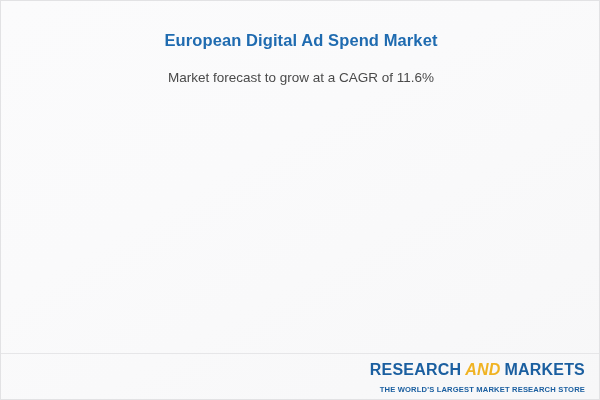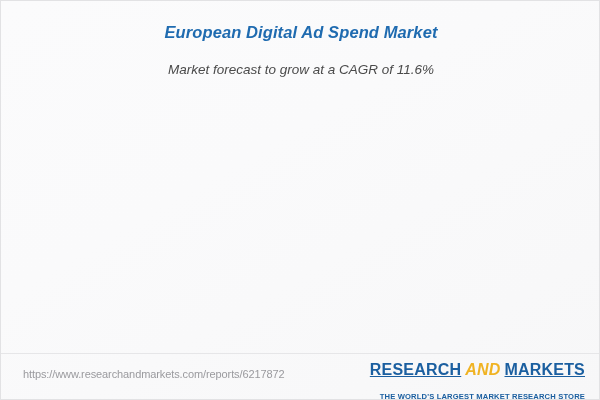--- a/index.html
+++ b/index.html
@@ -19,25 +19,24 @@
     height: 400px;
     box-sizing: border-box;
     background: linear-gradient(150deg, #fbfbfc 0%, #fafafb 40%, #f7f7f8 100%);
     border: 1px solid #e2e2e4;
     overflow: hidden;
   }
 
   
   #header {
     position: absolute;
-    top: 20px;
+    top: 28px;
     left: 0;
     width: 600px;
     text-align: center;
-    font-style: italic;
   }
   #chart-title {
     font-size: 16.5px;
     font-weight: bold;
     color: #1f6bb0;
     letter-spacing: 0.1px;
     line-height: 22px;
   }
   #chart-subtitle {
     margin-top: 18px;
@@ -93,24 +92,24 @@
     top: 6px;
     text-align: right;
   }
   #logo-wordmark {
     font-size: 16px;
     font-weight: bold;
     letter-spacing: 0.2px;
     line-height: 19px;
     white-space: nowrap;
   }
-  .logo-blue { color: #1b5fa0; text-decoration: underline; }
+  .logo-blue { color: #1b5fa0; }
   .logo-gold { color: #f0b323; }
   #logo-tagline {
-    margin-top: 13px;
+    margin-top: 6px;
     font-size: 7.6px;
     font-weight: bold;
     color: #1b5fa0;
     letter-spacing: 0.16px;
     white-space: nowrap;
   }
 </style>
 </head>
 <body>
 
@@ -136,21 +135,20 @@
 
       
 
       
     </div>
 
   </div>
 
   <div id="footer-divider"></div>
   <div id="footer">
-    <div id="source-url">https://www.researchandmarkets.com/reports/6217872</div>
 
     <div id="logo">
       <div id="logo-wordmark"><span class="logo-blue">RESEARCH</span><span class="logo-gold" style="margin:0 4px;font-style:italic;">AND</span><span class="logo-blue">MARKETS</span></div>
       <div id="logo-tagline">THE WORLD'S LARGEST MARKET RESEARCH STORE</div>
     </div>
   </div>
 
 </div>
 
 </body></html>

